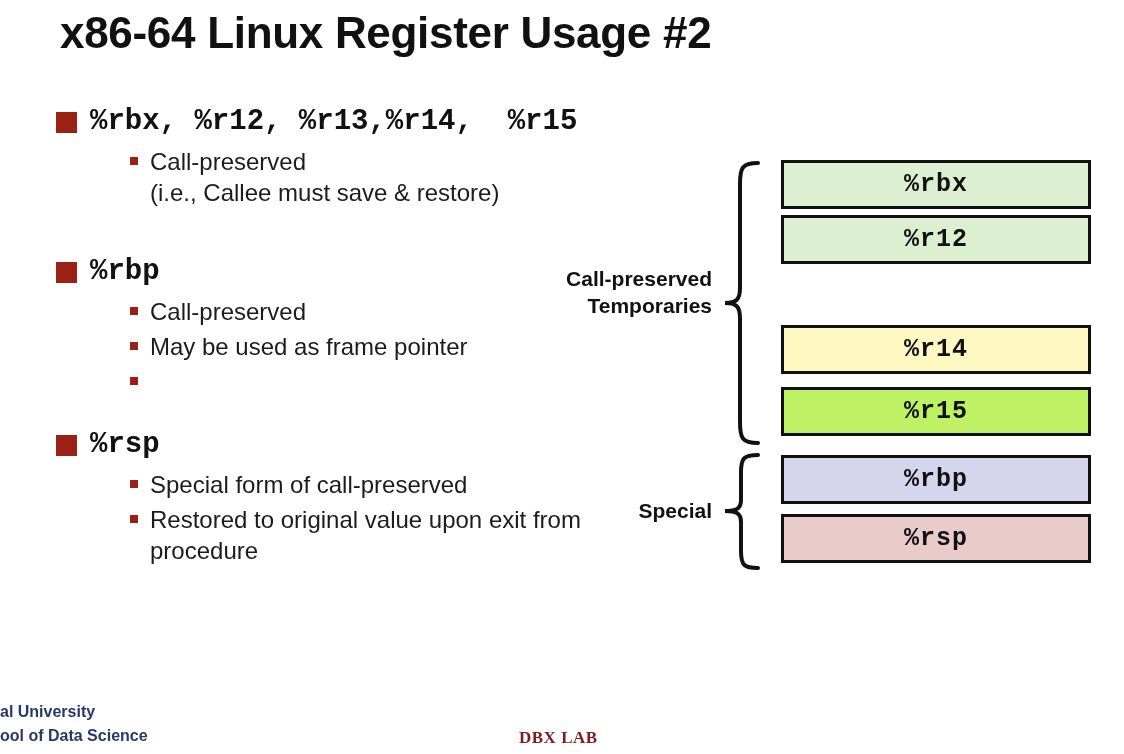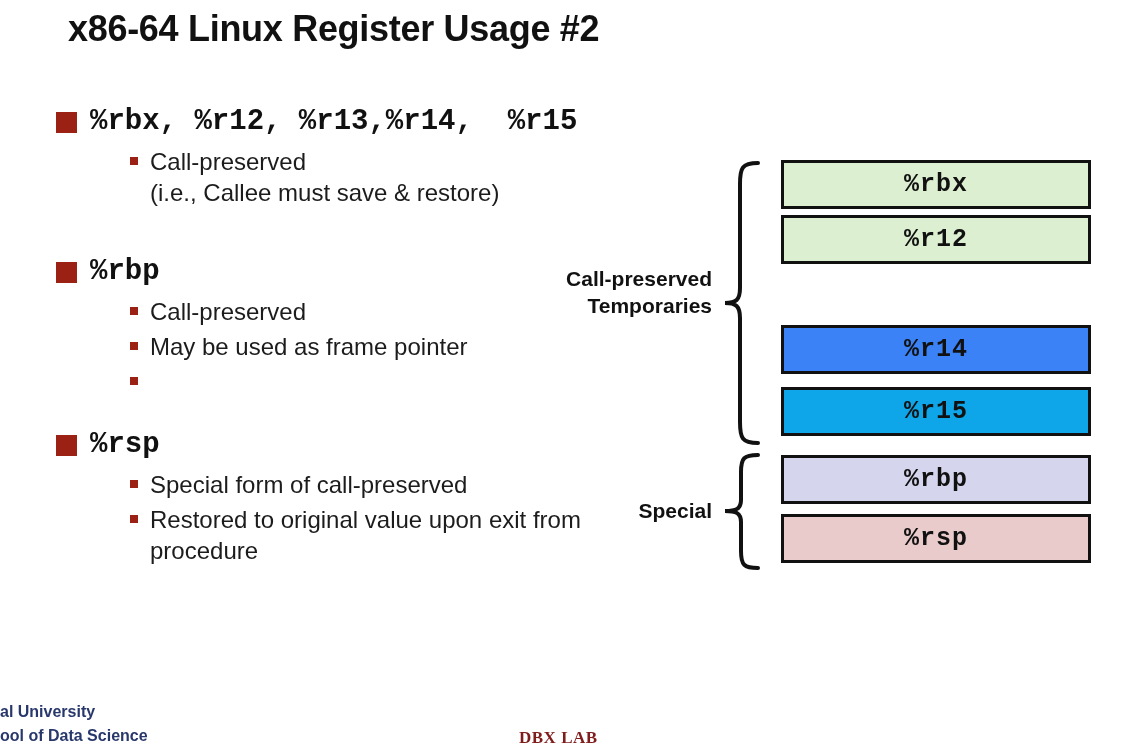--- a/index.html
+++ b/index.html
@@ -12,23 +12,23 @@
     height: 754px;
     position: relative;
     overflow: hidden;
     font-family: "Liberation Sans", sans-serif;
     color: #1a1a1a;
   }
 
   
   .slide-title {
     position: absolute;
-    left: 68px;
+    left: 60px;
     top: 8px;
-    font-size: 36px;
+    font-size: 44px;
     font-weight: bold;
     letter-spacing: -0.3px;
     color: #111111;
     white-space: nowrap;
   }
 
   
   .content-col {
     position: absolute;
     left: 56px;
@@ -214,22 +214,22 @@
 
   <div class="brace-label" style="left:0px; top:115px; width:192px;">Call-preserved
 Temporaries</div>
 
   <svg class="brace" style="left:200px; top:8px;" width="40" height="290" viewBox="0 0 40 290">
     <path d="M38 5 C 22 5, 20 10, 20 26 L20 130 C20 142, 16 145, 5 145 C16 145, 20 148, 20 160 L20 264 C20 280, 22 285, 38 285" fill="none" stroke="#111111" stroke-width="4" stroke-linecap="round"></path>
   </svg>
 
   <div class="reg-box" style="top:10px;  background:#dcefd0;">%rbx</div>
   <div class="reg-box" style="top:65px;  background:#dcefd0;">%r12</div>
-  <div class="reg-box" style="top:175px; background:#3b82f6;">%r14</div>
-  <div class="reg-box" style="top:237px; background:#0ea5e9;">%r15</div>
+  <div class="reg-box" style="top:175px; background:#fef9c3;">%r14</div>
+  <div class="reg-box" style="top:237px; background:#bef264;">%r15</div>
 
   <div class="brace-label" style="left:0px; top:347px; width:192px;">Special</div>
 
   <svg class="brace" style="left:200px; top:300px;" width="40" height="125" viewBox="0 0 40 125">
     <path d="M38 5 C 24 5, 21 8, 21 22 L21 50 C21 59, 16 61, 5 61 C16 61, 21 63, 21 72 L21 101 C21 115, 24 118, 38 118" fill="none" stroke="#111111" stroke-width="4" stroke-linecap="round"></path>
   </svg>
 
   <div class="reg-box" style="top:305px; background:#d5d5ee;">%rbp</div>
   <div class="reg-box" style="top:364px; background:#e9cbcb;">%rsp</div>
 

